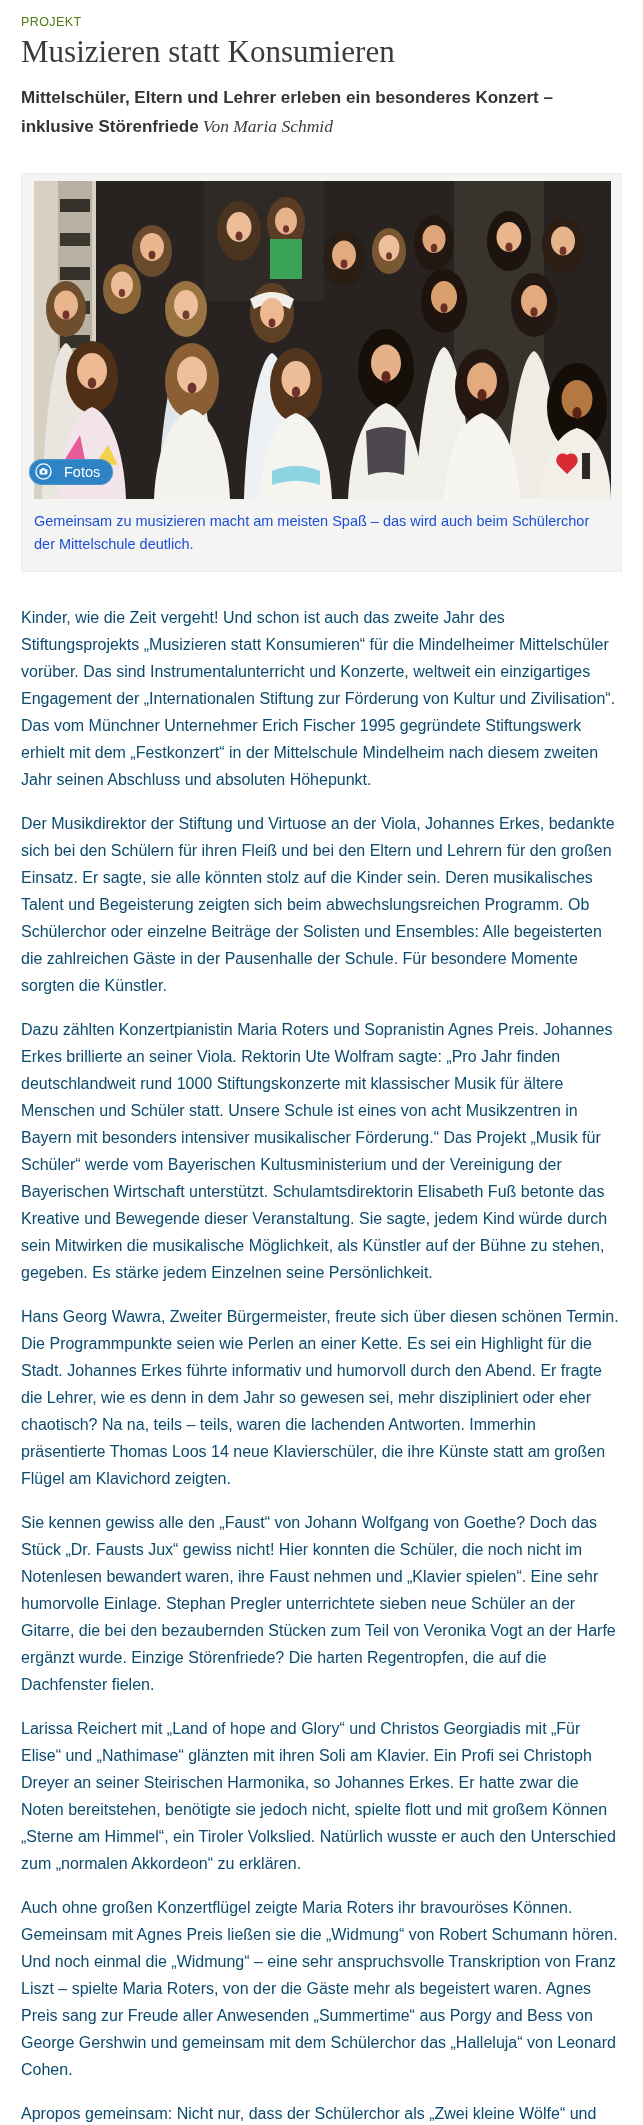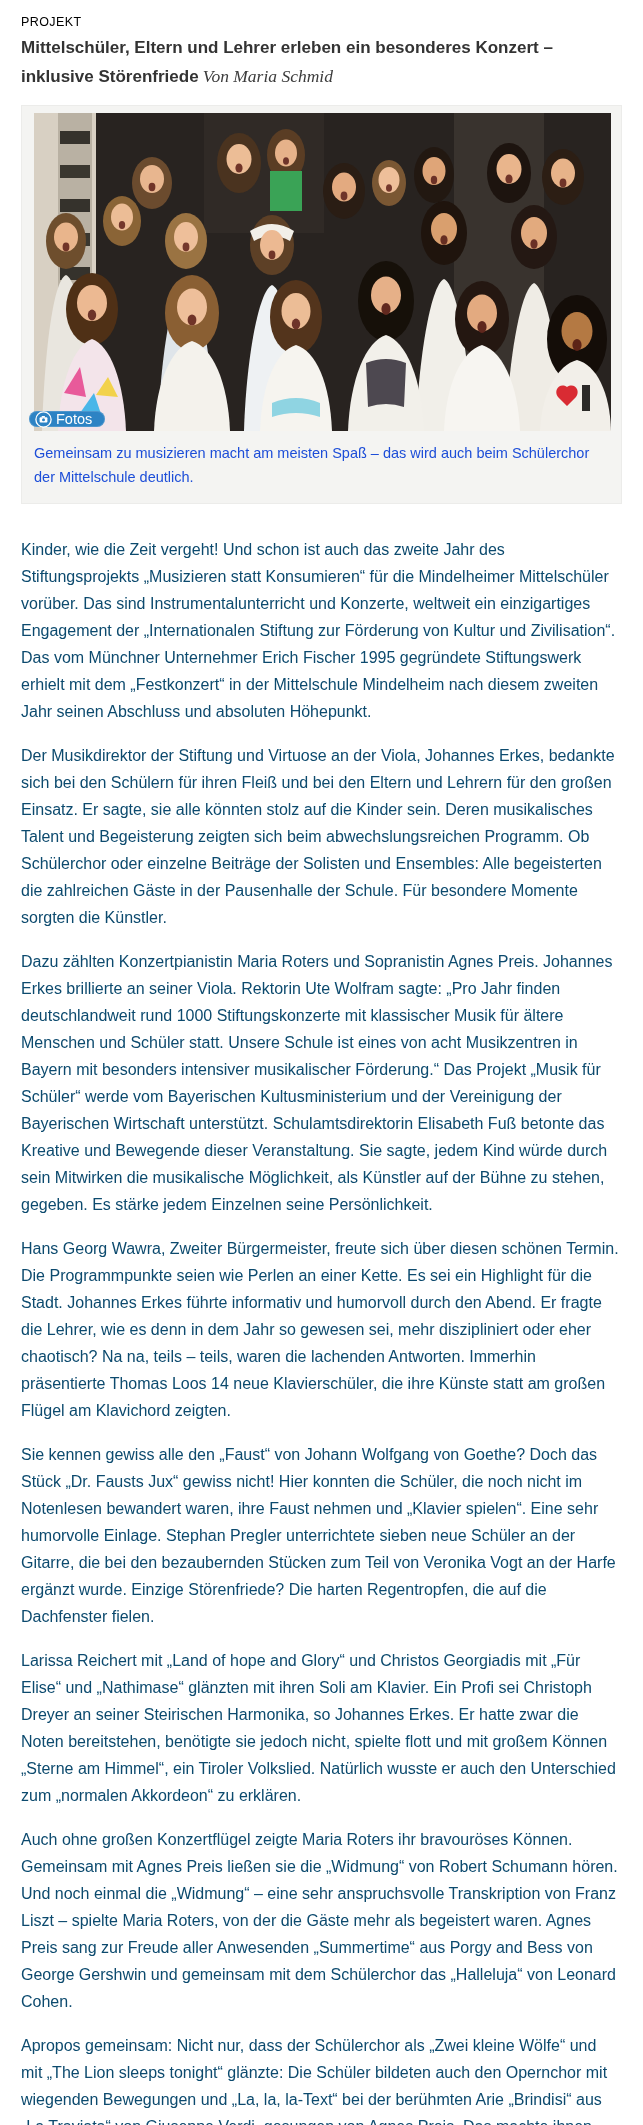--- a/index.html
+++ b/index.html
@@ -7,37 +7,37 @@
   body {
     width: 643px;
     min-height: 2125px;
     font-family: "Liberation Sans", sans-serif;
     -webkit-font-smoothing: antialiased;
   }
   .page { padding: 15px 21px 40px 21px; }
 
   .kicker {
     font-size: 12.5px;
-    color: #000000;
+    color: #4d7c0f;
     letter-spacing: 0.4px;
     margin-bottom: 5px;
   }
   .headline {
     font-family: "Liberation Serif", serif;
     font-weight: 400;
     font-size: 31px;
     color: #3a3a3a;
     line-height: 1.15;
     margin-bottom: 14px;
   }
   .subhead {
     font-size: 17px;
     line-height: 1.65;
     color: #333333;
-    margin-bottom: 14px;
+    margin-bottom: 32px;
     max-width: 601px;
   }
   .subhead strong { font-weight: 700; }
   .byline {
     font-family: "Liberation Serif", serif;
     font-style: italic;
     font-weight: 400;
     font-size: 17.5px;
     color: #3c3c3c;
     margin-left: 4px;
@@ -53,25 +53,25 @@
     position: relative;
     width: 577px;
     height: 318px;
     cursor: pointer;
   }
   .photo-wrap svg.choir { display: block; width: 577px; height: 318px; }
 
   .fotos-badge {
     position: absolute;
     left: -5px;
-    bottom: 4px;
-    height: 16px;
+    bottom: 14px;
+    height: 26px;
     display: inline-flex;
     align-items: center;
-    gap: 4px;
+    gap: 12px;
     background: #2d83c4;
     color: #ffffff;
     border-radius: 14px;
     padding: 0 13px 0 6px;
     font-size: 14.5px;
     box-shadow: 0 0 0 1px rgba(255,255,255,0.15) inset;
   }
   .badge-icon { display: inline-flex; width: 17px; height: 17px; }
   .badge-icon svg { width: 17px; height: 17px; }
 
@@ -92,20 +92,21 @@
   }
   .para:last-child { margin-bottom: 0; }
 </style>
 </head>
 <body>
 
 <div class="page">
 
   <div class="kicker">PROJEKT</div>
 
+  <h1 class="headline">Musizieren statt Konsumieren</h1>
 
   <p class="subhead"><strong>Mittelschüler, Eltern und Lehrer erleben ein besonderes Konzert – inklusive Störenfriede</strong><em class="byline">Von Maria Schmid</em></p>
 
   <figure class="photo-box">
     <div class="photo-wrap">
 
       <svg class="choir" viewBox="0 0 577 318" aria-hidden="true">
         <rect x="0" y="0" width="577" height="318" fill="#282320"></rect>
         <rect x="420" y="0" width="90" height="318" fill="#39332e"></rect>
         <rect x="170" y="0" width="120" height="120" fill="#302a26"></rect>

